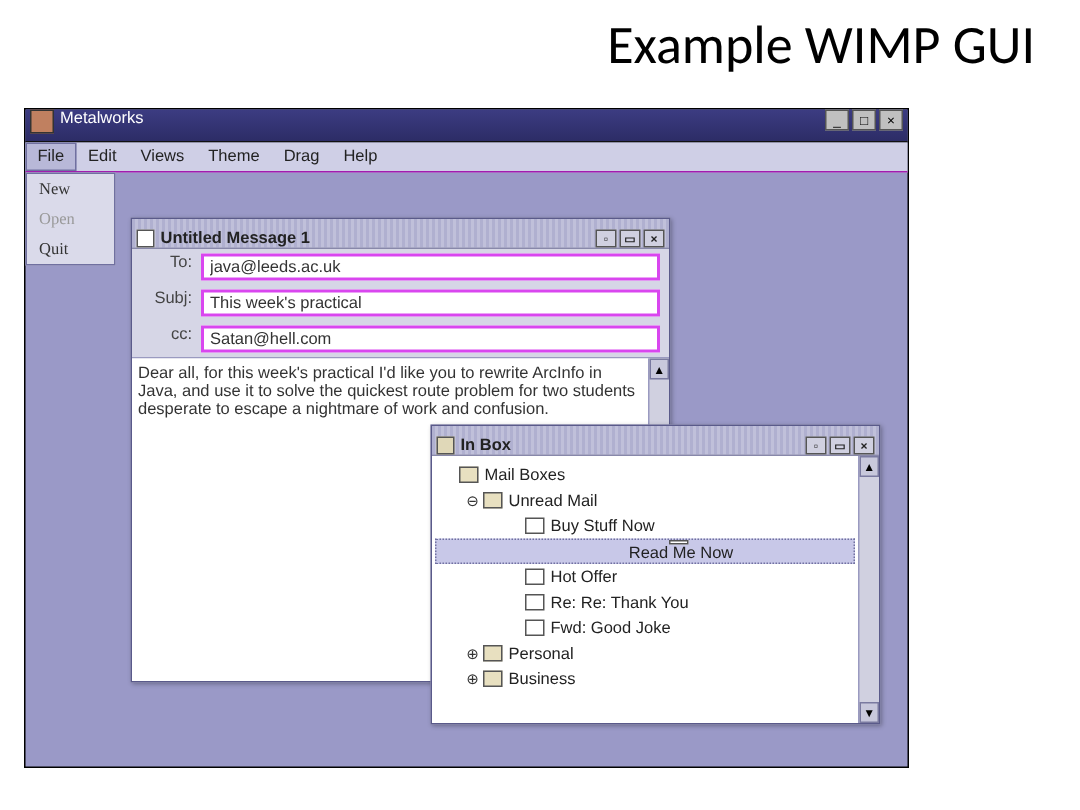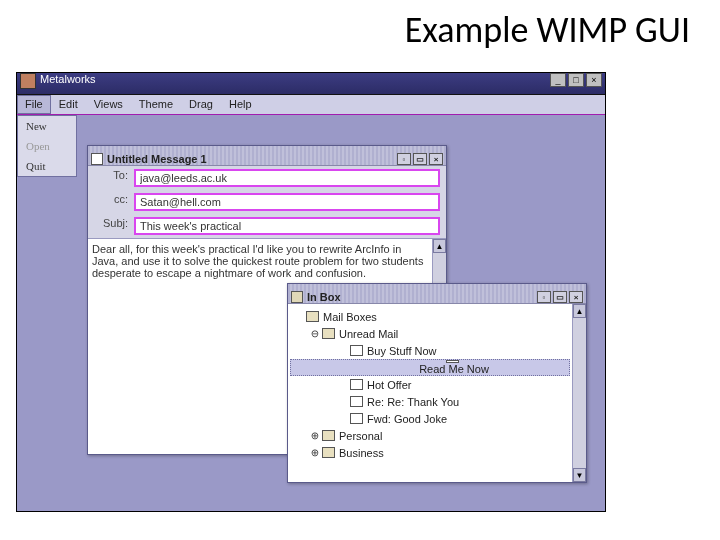--- a/index.html
+++ b/index.html
@@ -280,26 +280,26 @@
       <span class="spacer"></span>
       <div class="iwin-ctrl">▫</div>
       <div class="iwin-ctrl">▭</div>
       <div class="iwin-ctrl">×</div>
     </div>
     <div class="form-row">
       <label>To:</label>
       <input type="text" value="java@leeds.ac.uk" style="">
     </div>
     <div class="form-row">
+      <label>Subj:</label>
+      <input type="text" value="This week's practical" style="">
+    </div>
+    <div class="form-row">
       <label>cc:</label>
       <input type="text" value="Satan@hell.com" style="">
-    </div>
-    <div class="form-row">
-      <label>Subj:</label>
-      <input type="text" value="This week's practical" style="">
     </div>
     <div class="bodywrap">
       <textarea style="">Dear all, for this week's practical I'd like you to rewrite ArcInfo in Java, and use it to solve the quickest route problem for two students desperate to escape a nightmare of work and confusion.</textarea>
       <div class="vscroll">
         <div class="arrow">▲</div>
         <div class="track"></div>
         <div class="arrow">▼</div>
       </div>
     </div>
   </div>

